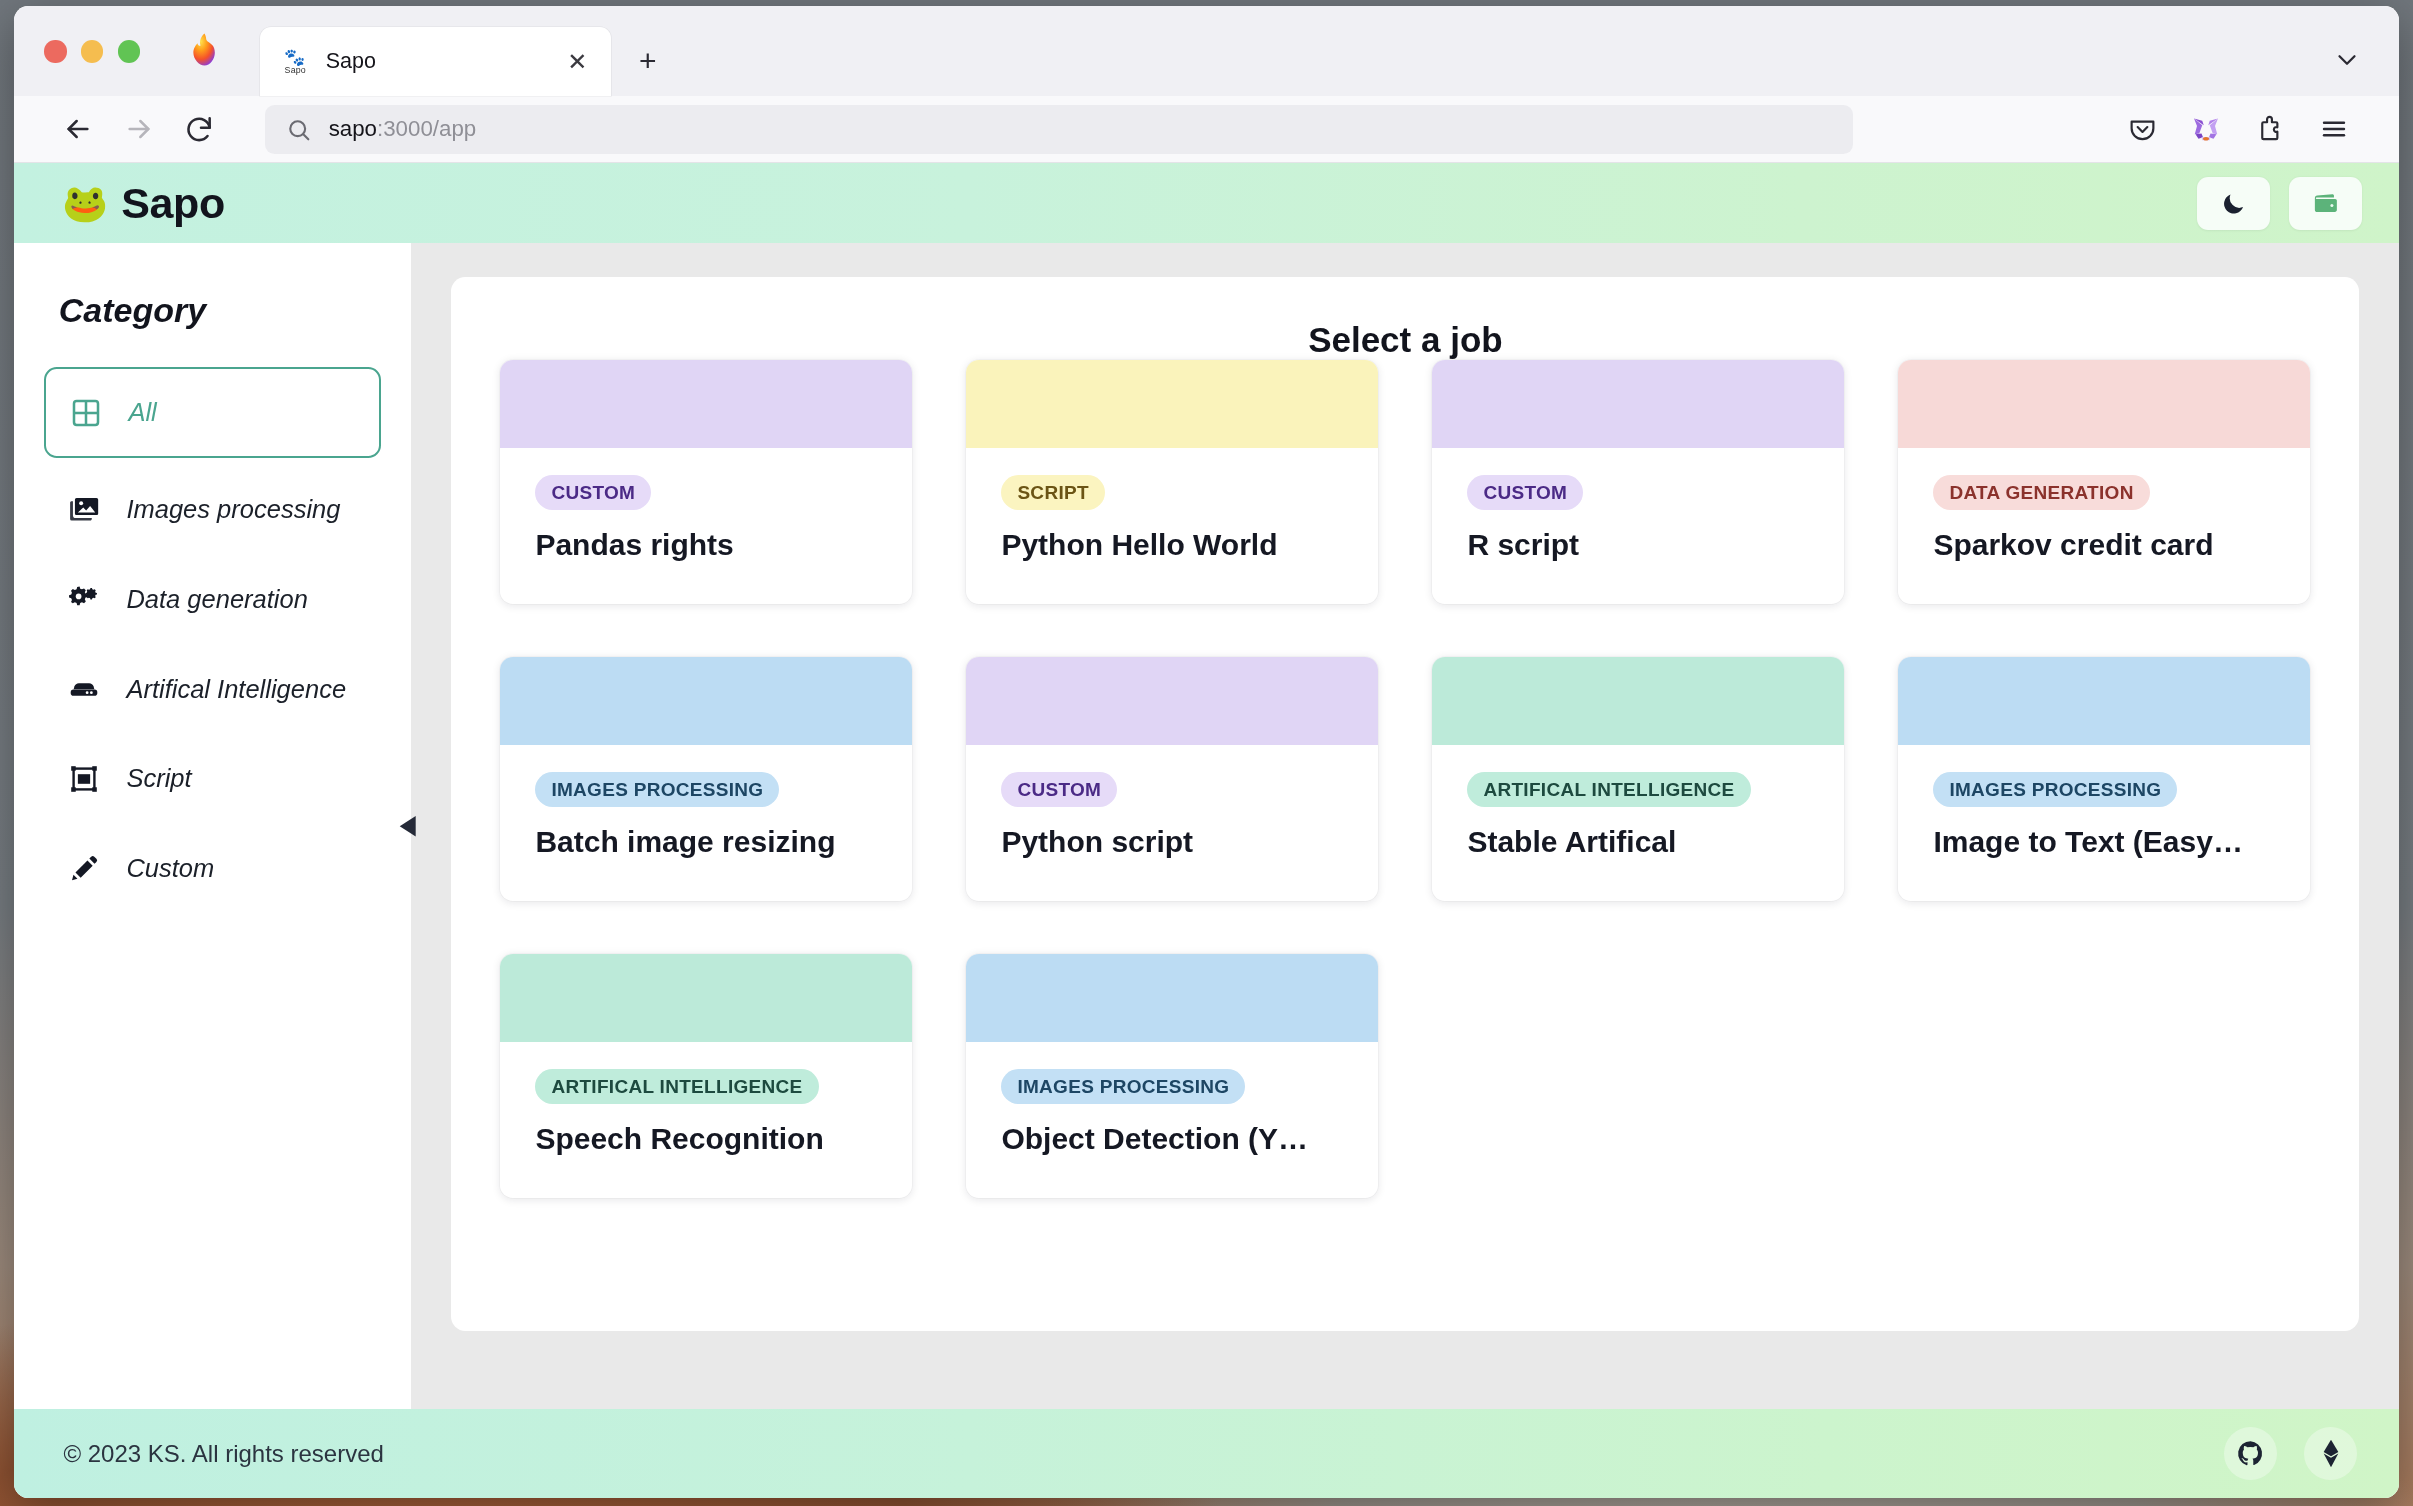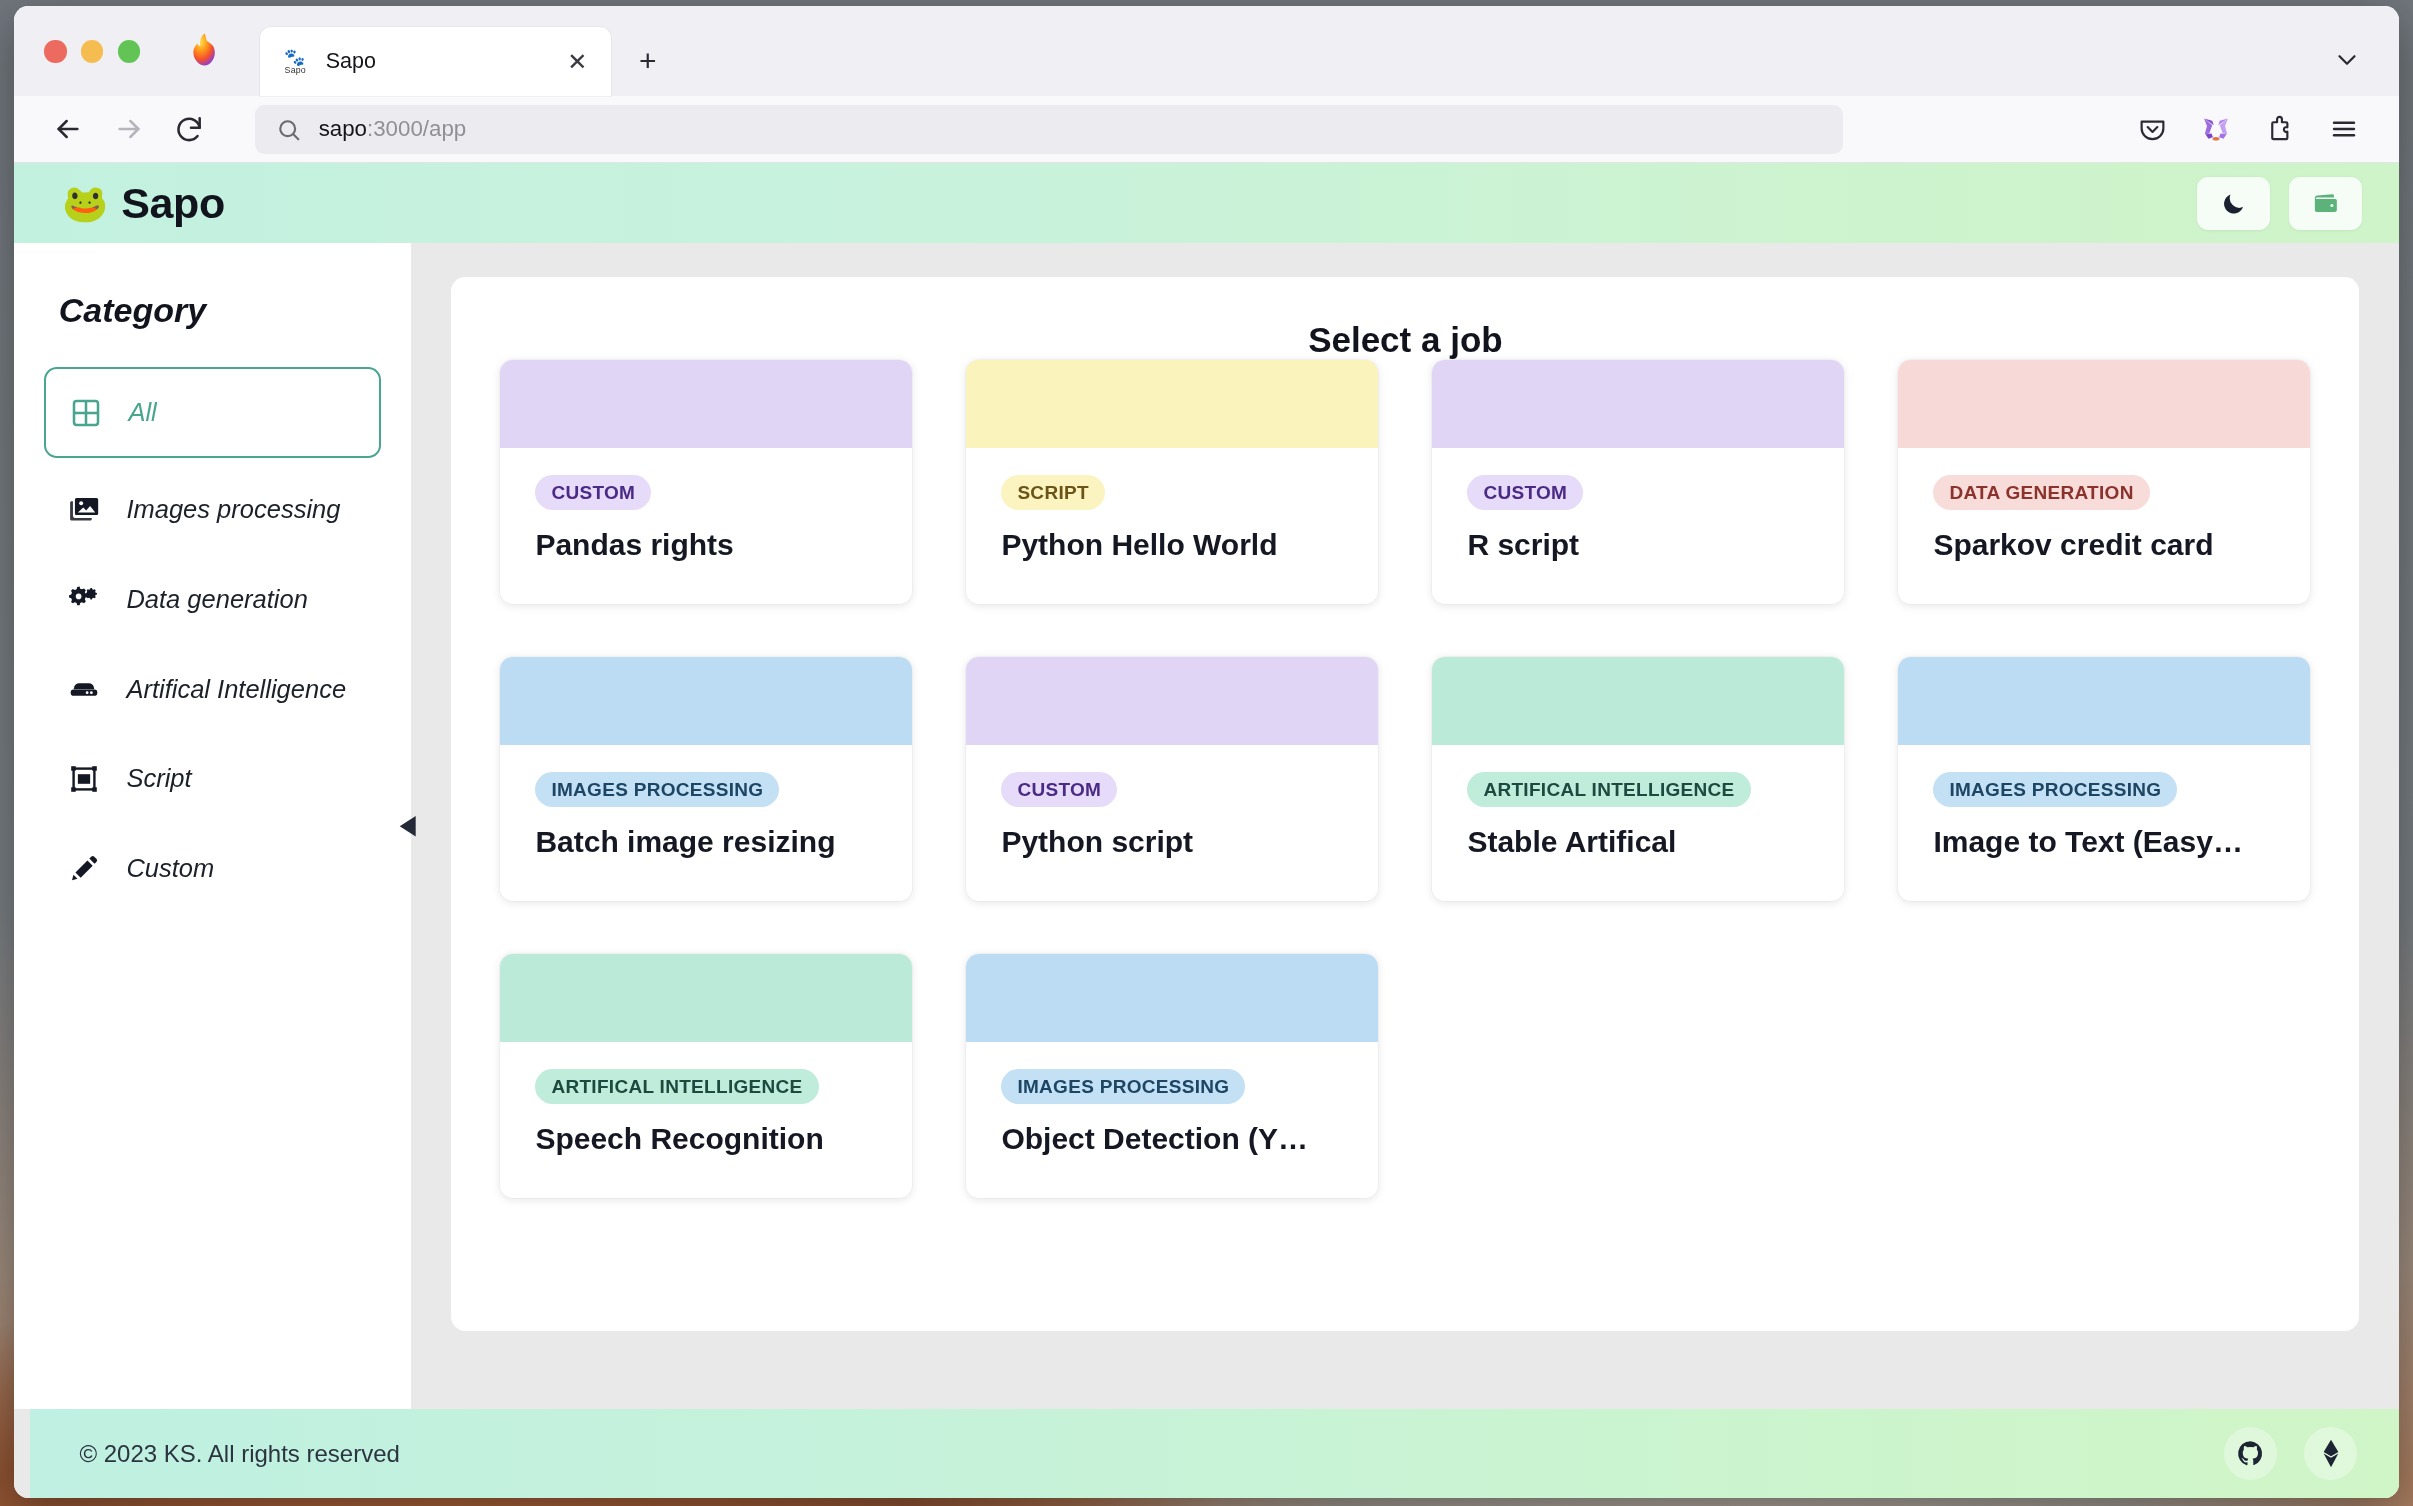--- a/index.html
+++ b/index.html
@@ -124,21 +124,21 @@
     color: #2b2a33;
     display: flex; align-items: center; justify-content: center;
   }
 
   
   .navbar {
     height: 67px;
     background: #f9f9fb;
     display: flex;
     align-items: center;
-    padding: 0 27px;
+    padding: 0 37px;
     gap: 6.4px;
     border-bottom: 0.8px solid #e4e4e8;
     flex: 0 0 auto;
   }
   .navbtn {
     width: 54px; height: 54px;
     display: flex; align-items: center; justify-content: center;
     border-radius: 8px;
     color: #2b2a33;
   }
@@ -318,21 +318,20 @@
   }
 
   
   .app-footer {
     height: 89px;
     flex: 0 0 89px;
     background: linear-gradient(90deg, #bff0e1 0%, #c6f2da 40%, #ccf4cd 76%, #d0f5c7 100%);
     display: flex;
     align-items: center;
     padding: 0 42px 0 49px;
-    margin-left: 16px;
   }
   .copyright { font-size: 24px; color: #2b3440; }
   .footer-links { margin-left: auto; display: flex; gap: 27px; }
   .fbtn {
     width: 53px; height: 53px;
     border-radius: 50%;
     background: rgba(255,255,255,.34);
     display: flex; align-items: center; justify-content: center;
     color: #1d2433;
   }

